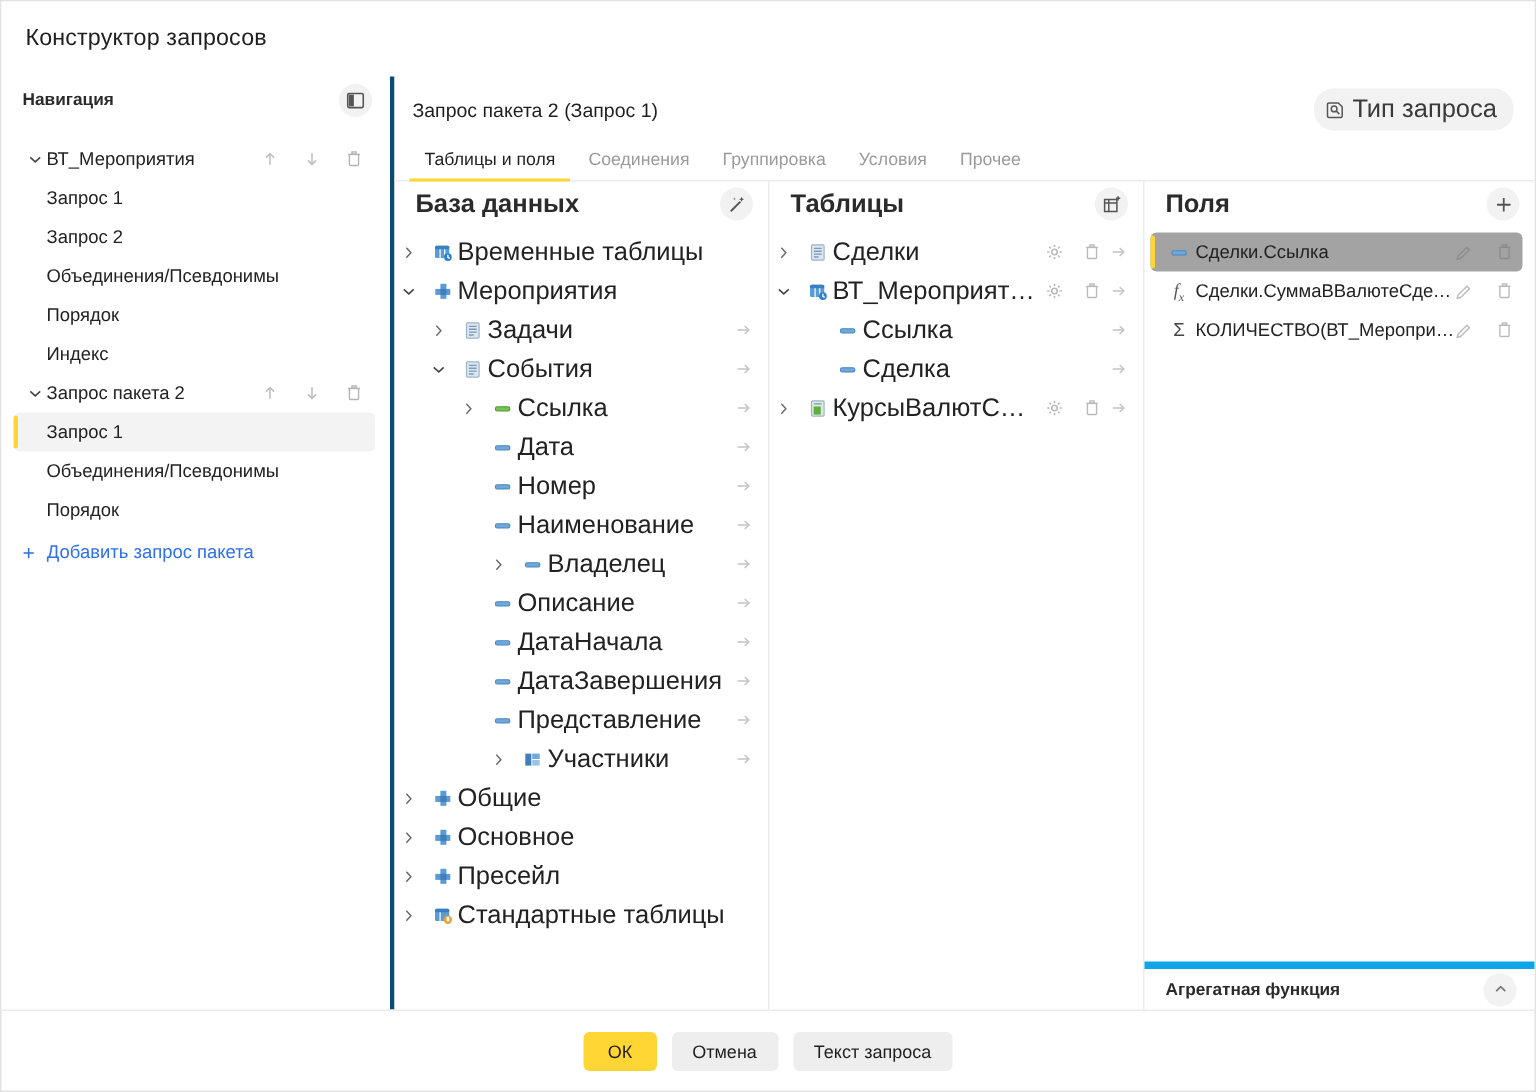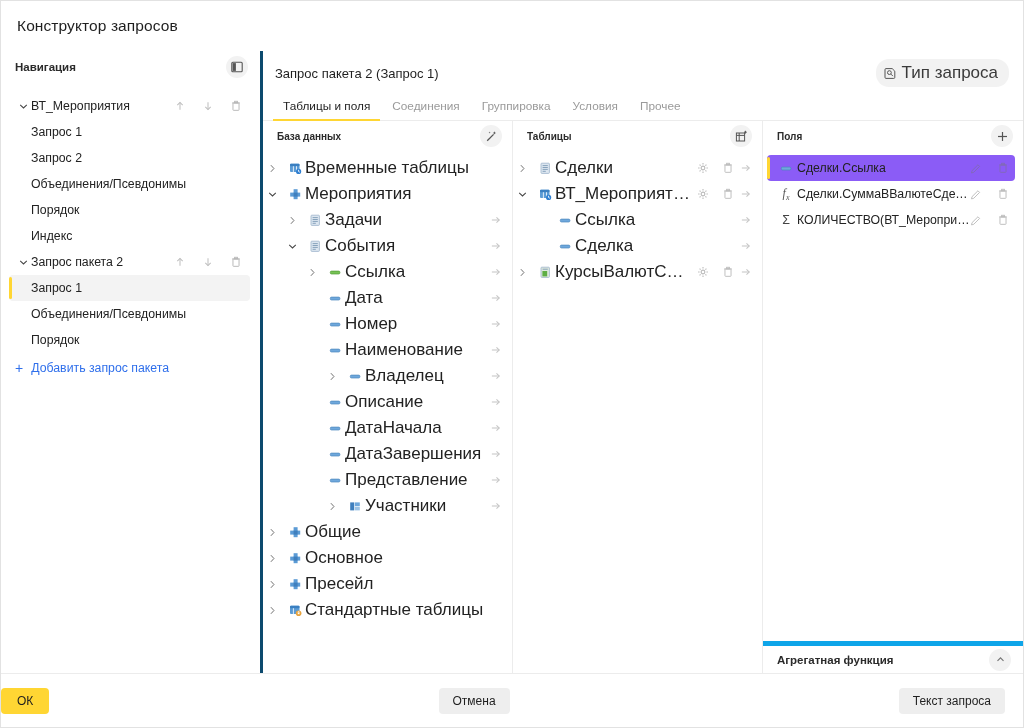--- a/index.html
+++ b/index.html
@@ -118,21 +118,21 @@
   .panel { display: flex; flex-direction: column; min-width: 0; }
   .panel.db { width: 250px; border-right: 1px solid #ececec; }
   .panel.tables { width: 250px; border-right: 1px solid #ececec; }
   .panel.fields { flex: 1; }
   .panel-head {
     height: 30px; display: flex; align-items: center;
     justify-content: space-between;
     padding: 0 10px 0 14px;
     flex: none;
   }
-  .panel-head .ttl { font-size: 10px; font-weight: bold; color: #2b2b2b; }
+  .panel-head .ttl { font-size: 17px; font-weight: bold; color: #2b2b2b; }
   .panel-body { flex: 1; overflow: hidden; padding-top: 4px; }
 
   .tree-row {
     position: relative;
     height: 26px; display: flex; align-items: center;
     font-size: 17px; color: #222;
     cursor: pointer;
     padding-right: 8px;
   }
   .tree-row .chev {
@@ -142,43 +142,43 @@
   .tree-row .lbl { flex: 1; white-space: nowrap; overflow: hidden; text-overflow: ellipsis; }
   .tree-row .acts { display: flex; align-items: center; gap: 13px; opacity: .5; flex: none; padding-left: 6px; }
   .tree-row .arrow { opacity: .5; flex: none; margin-left: 6px; width: 14px; text-align: center; }
 
   .fld-row {
     position: relative;
     height: 26px; display: flex; align-items: center;
     font-size: 12.3px; color: #222; cursor: pointer;
     margin: 0 8px 0 4px; border-radius: 4px; padding-left: 8px;
   }
-  .fld-row.selected { background: #8b5cf6; }
+  .fld-row.selected { background: #a3a3a3; }
   .fld-row.selected::before {
     content: ""; position: absolute; left: 0; top: 2px; bottom: 2px;
     width: 3px; background: #ffd633; border-radius: 2px;
   }
   .fld-row .ic { width: 22px; flex: none; display: flex; align-items: center; justify-content: center; }
   .fld-row .lbl { flex: 1; white-space: nowrap; overflow: hidden; text-overflow: ellipsis; }
   .fld-row .acts { display: flex; gap: 15px; opacity: .5; padding-right: 6px; }
 
   .agg-bar {
     border-top: 5px solid #0ea5e9;
     height: 32px; display: flex; align-items: center;
     justify-content: space-between;
     padding: 0 12px 0 14px;
     flex: none;
   }
   .agg-bar .ttl { font-size: 11.5px; font-weight: bold; color: #2b2b2b; }
 
   
   .footer {
     height: 54px; border-top: 1px solid #ececec;
-    display: flex; align-items: center; justify-content: space-between;
-    gap: 10px; padding-right: 18px;
+    display: flex; align-items: center; justify-content: center;
+    gap: 10px; 
     flex: none;
   }
   .btn {
     height: 26px; padding: 0 14px; border: none; border-radius: 4px;
     font-family: "Liberation Sans", sans-serif;
     font-size: 12px; color: #1f1f1f; background: #eeeeee; cursor: pointer;
   }
   .btn.primary { background: #ffd633; font-weight: normal; padding: 0 16px; }
 
   svg { display: block; }

